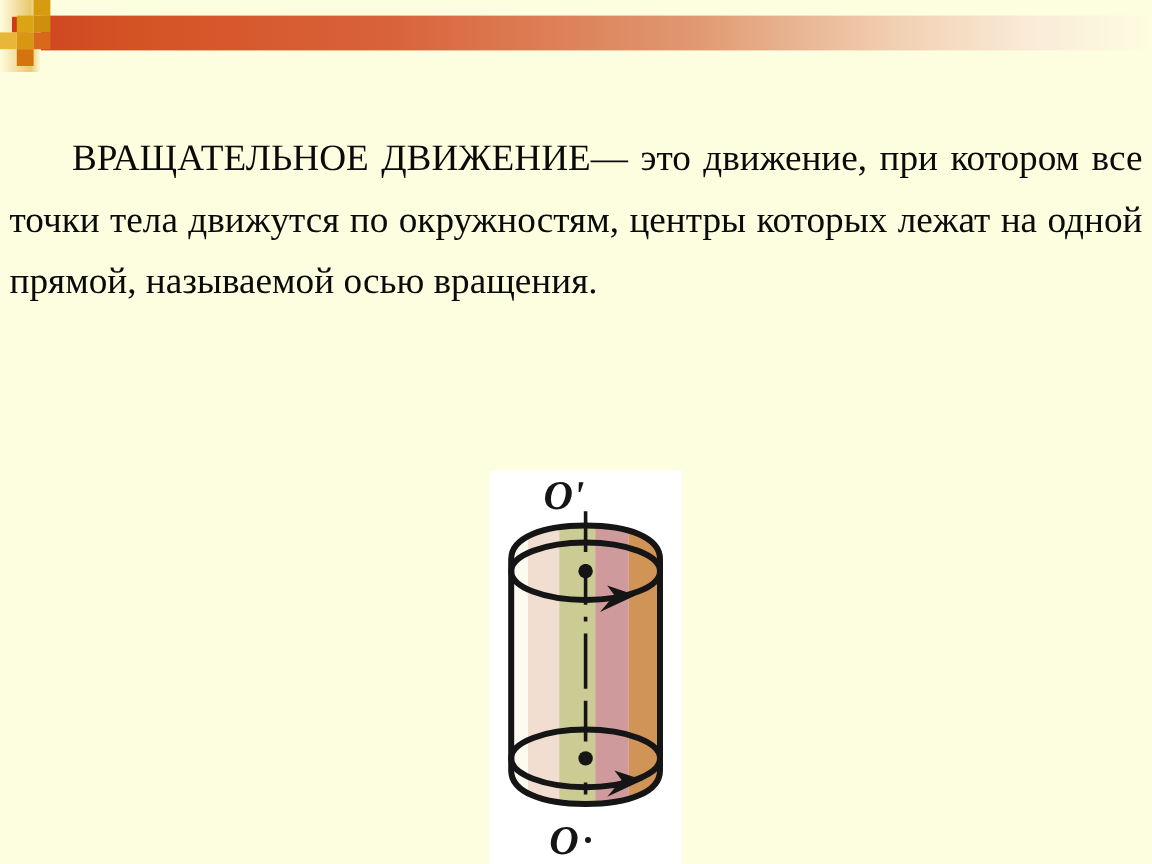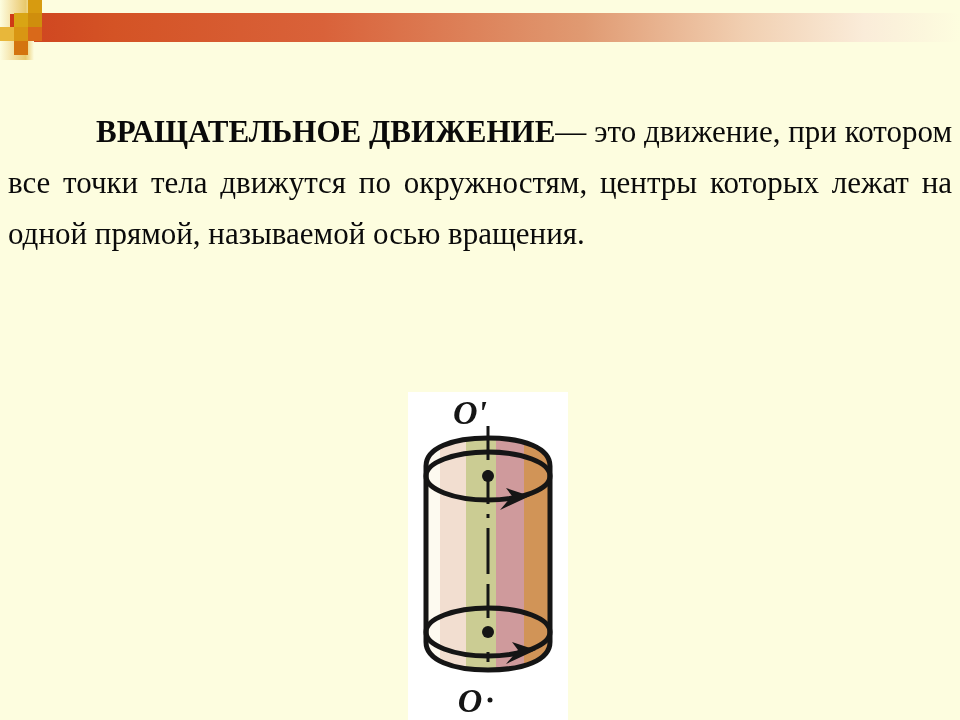--- a/index.html
+++ b/index.html
@@ -56,22 +56,21 @@
     left: 8px;
     top: 106px;
     width: 944px;
     text-align: justify;
     font-size: 31px;
     line-height: 51px;
     color: #0a0a0a;
     letter-spacing: 0px;
   }
   .text-block .lead {
-    font-weight: bold;
-    margin-left: 36px;
+    font-weight: normal;
   }
   .para-indent {
     display: inline-block;
     width: 52px;
   }
 
   
   .figure-wrap {
     position: absolute;
     left: 408px;

